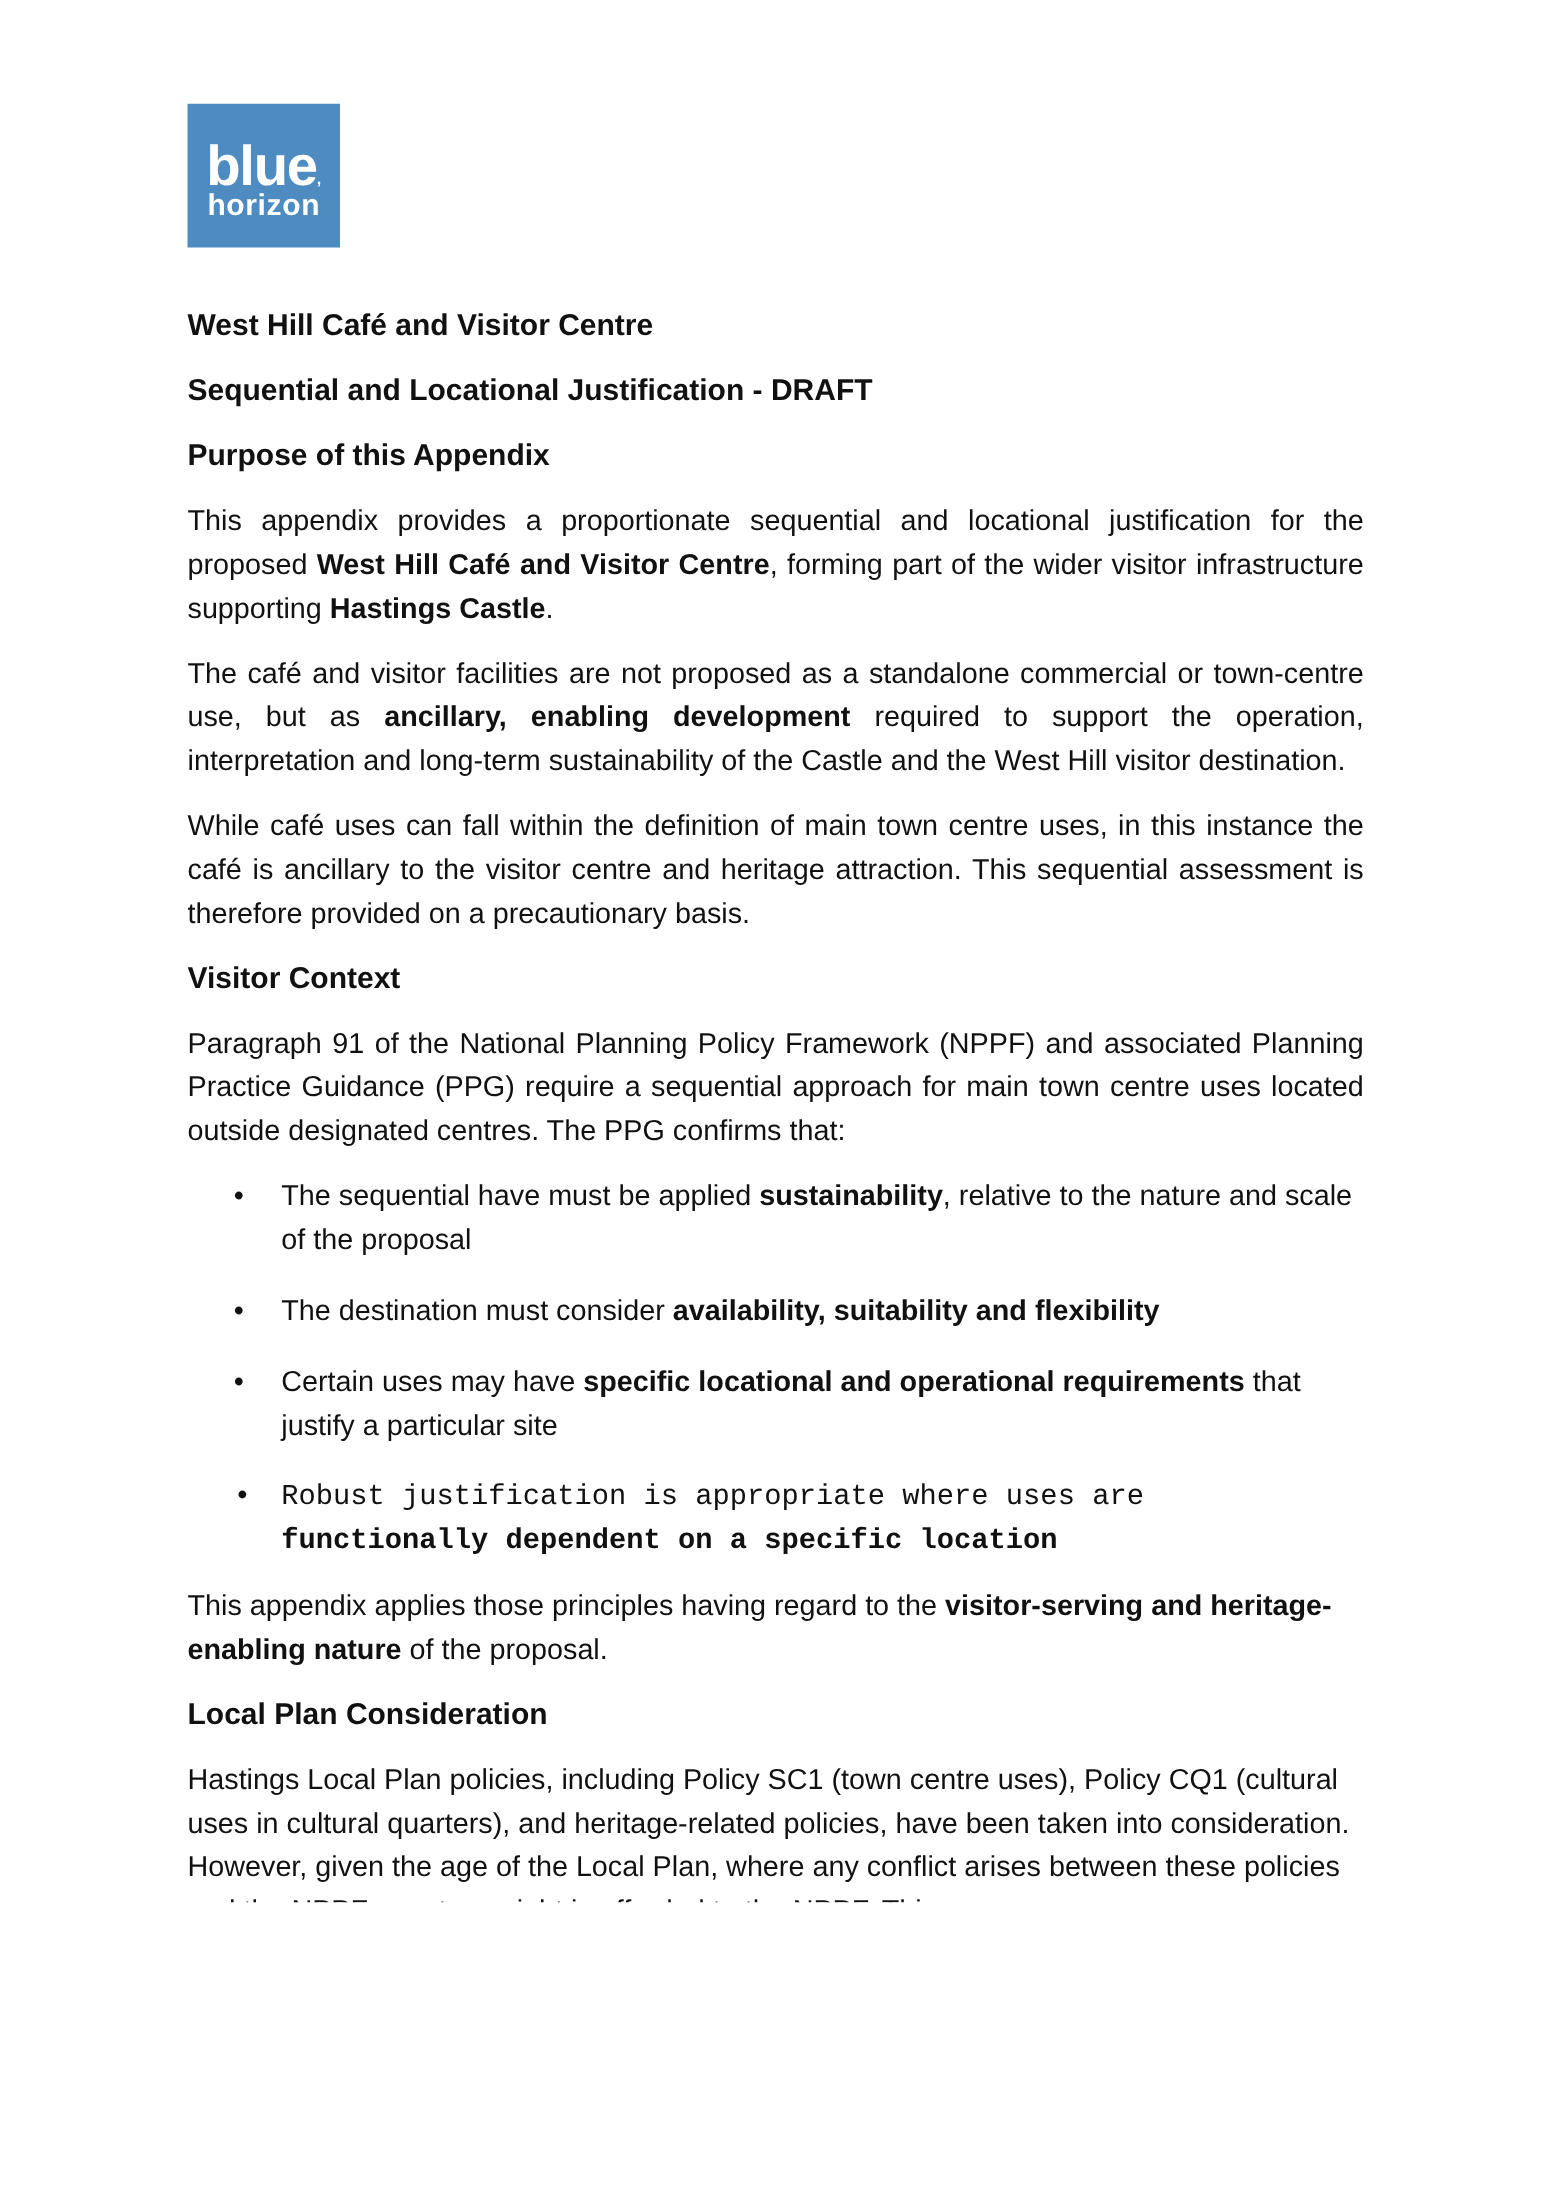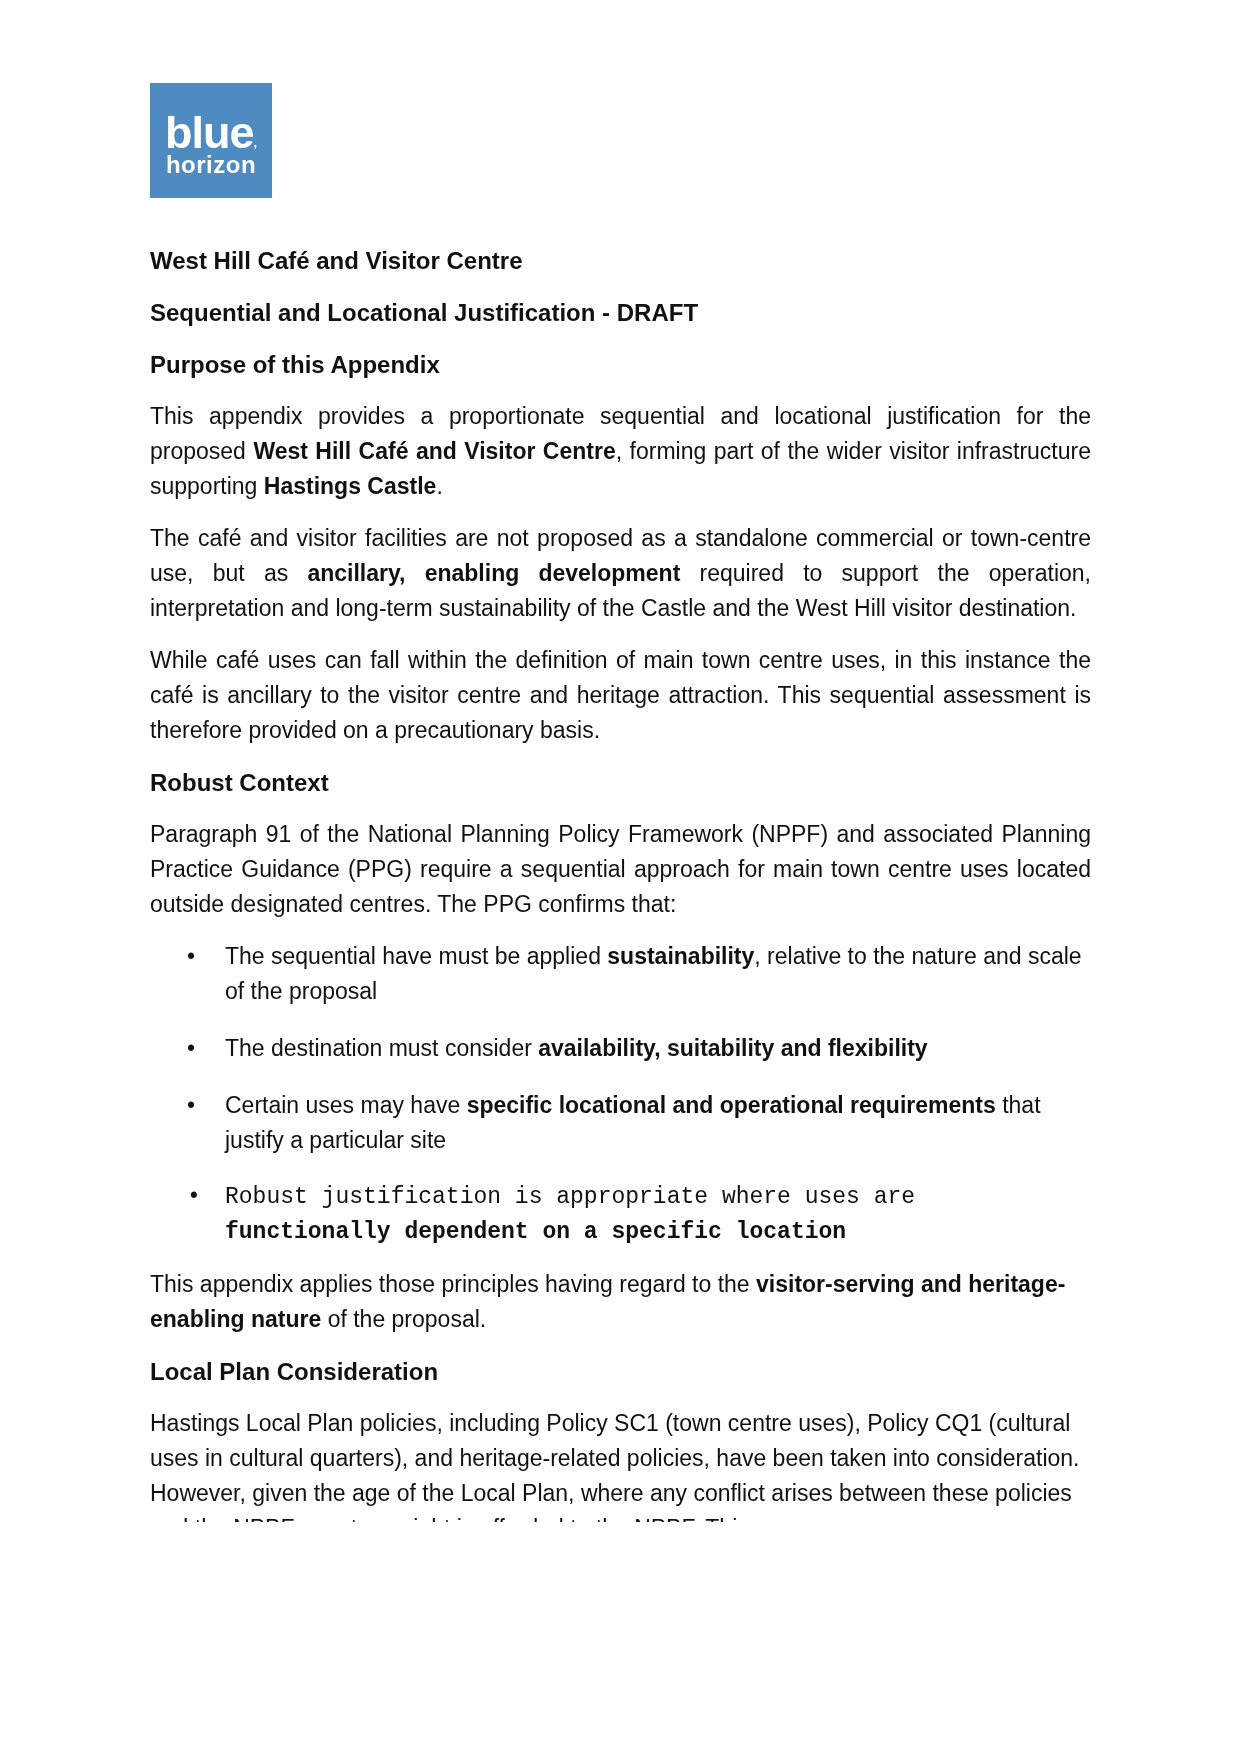--- a/index.html
+++ b/index.html
@@ -113,21 +113,21 @@
     </div>
 
     <p class="h h1">West Hill Café and Visitor Centre</p>
     <p class="h">Sequential and Locational Justification - DRAFT</p>
     <p class="h">Purpose of this Appendix</p>
 
     <p class="body just"><span>This appendix provides a proportionate sequential and locational justification for the proposed </span><b>West Hill Café and Visitor Centre</b><span>, forming part of the wider visitor infrastructure supporting </span><b>Hastings Castle</b><span>.</span></p>
     <p class="body just"><span>The café and visitor facilities are not proposed as a standalone commercial or town-centre use, but as </span><b>ancillary, enabling development</b><span> required to support the operation, interpretation and long-term sustainability of the Castle and the West Hill visitor destination.</span></p>
     <p class="body just"><span>While café uses can fall within the definition of main town centre uses, in this instance the café is ancillary to the visitor centre and heritage attraction. This sequential assessment is therefore provided on a precautionary basis.</span></p>
 
-    <p class="h">Robust Context</p>
+    <p class="h">Visitor Context</p>
     <p class="body just"><span>Paragraph 91 of the National Planning Policy Framework (NPPF) and associated Planning Practice Guidance (PPG) require a sequential approach for main town centre uses located outside designated centres. The PPG confirms that:</span></p>
 
     <ul class="bullets">
       <li><span>The sequential have must be applied </span><b>sustainability</b><span>, relative to the nature and scale of the proposal</span></li>
       <li><span>The destination must consider </span><b>availability, suitability and flexibility</b></li>
       <li><span>Certain uses may have </span><b>specific locational and operational requirements</b><span> that justify a particular site</span></li>
       <li><span>Robust justification is appropriate where uses are </span><b>functionally dependent on a specific location</b></li>
     </ul>
 
     <p class="body"><span>This appendix applies those principles having regard to the </span><b>visitor-serving and heritage-enabling nature</b><span> of the proposal.</span></p>

